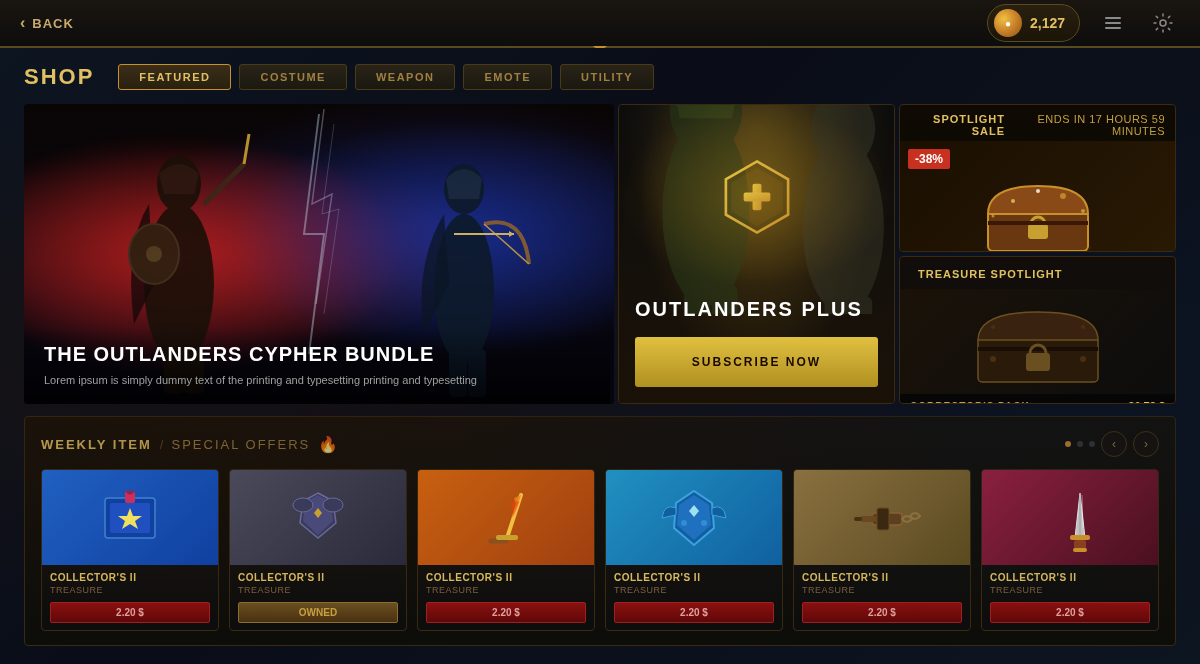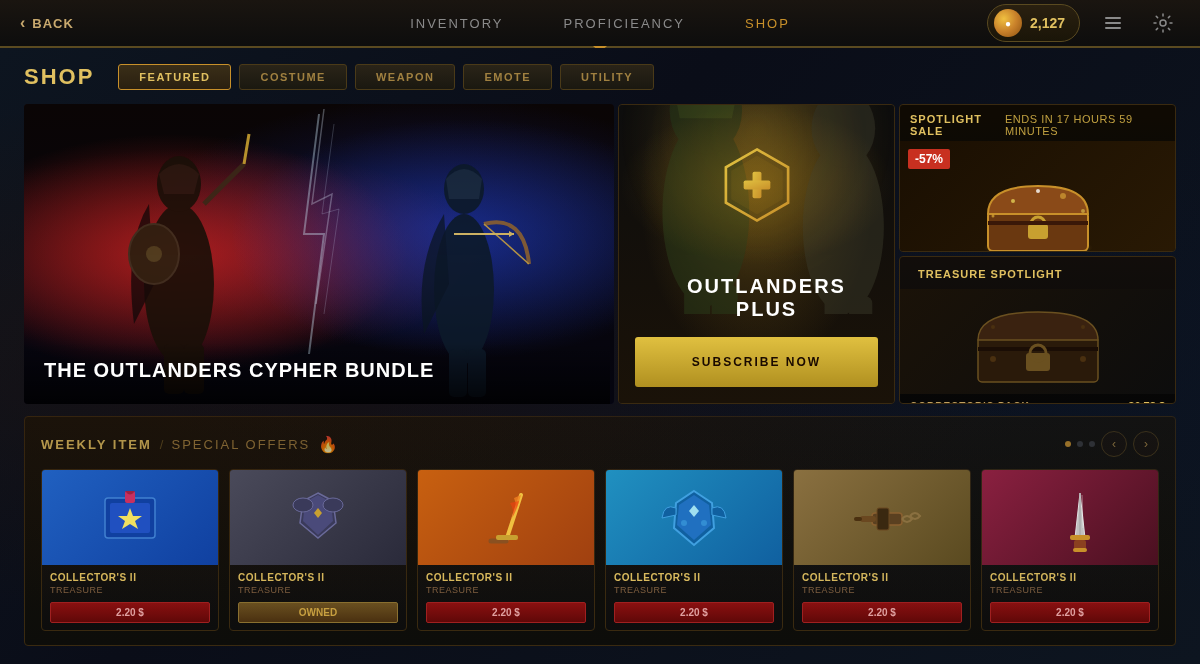--- a/index.html
+++ b/index.html
@@ -219,20 +219,21 @@
       overflow: hidden;
       background: linear-gradient(180deg, #1a1205 0%, #0d0d0d 100%);
       border: 1px solid #3a2a10;
     }
     .spotlight-header {
       display: flex;
       align-items: center;
       justify-content: space-between;
       padding: 8px 10px 4px;
       background: rgba(0,0,0,0.4);
+      text-align: right;
     }
     .spotlight-label {
       color: #e0c060;
       font-size: 11px;
       font-weight: bold;
       letter-spacing: 1px;
       text-transform: uppercase;
     }
     .timer-text {
       color: #c0a040;
@@ -344,22 +345,21 @@
       position: relative;
       z-index: 2;
     }
     .plus-glow {
       position: absolute;
       inset: 0;
       background: radial-gradient(ellipse at 50% 50%, rgba(200,150,30,0.25) 0%, transparent 70%);
     }
     .plus-text {
       padding: 10px 16px;
-      text-align: center;
-      margin-left: 20px;
+      text-align: left;
     }
     .plus-title {
       font-size: 20px;
       font-weight: bold;
       color: #fff;
       letter-spacing: 2px;
       text-transform: uppercase;
       margin-bottom: 6px;
     }
     .plus-subtitle {
@@ -518,25 +518,20 @@
     
     .chest-svg { overflow: visible; }
   </style>
 </head>
 <body>
 
 <div class="top-nav">
   <div class="back-btn">
     <span class="arrow">‹</span>
     <span>BACK</span>
-  </div>
-  <div class="nav-links">
-    <span class="nav-link">INVENTORY</span>
-    <span class="nav-link">PROFICIEANCY</span>
-    <span class="nav-link active">SHOP</span>
   </div>
   <div class="nav-right">
     <div class="currency-badge">
       <div class="coin-icon">●</div>
       <span class="currency-amount">2,127</span>
     </div>
     <div class="icon-btn">
       <svg width="20" height="20" viewBox="0 0 20 20" fill="none">
         <rect x="2" y="4" width="16" height="2" rx="1" fill="#8a8a8a"></rect>
         <rect x="2" y="9" width="16" height="2" rx="1" fill="#8a8a8a"></rect>
@@ -620,30 +615,31 @@
           <path d="M130 100 L125 97 L125 103 Z" fill="#e0c060"></path>
 
           <path d="M60 80 Q30 130 40 200 Q55 170 65 150 Z" fill="#0a1520" opacity="0.8"></path>
 
           <rect x="65" y="215" width="18" height="48" rx="5" fill="#0d1a2a"></rect>
           <rect x="84" y="215" width="18" height="48" rx="5" fill="#0d1a2a"></rect>
         </g>
       </svg>
       <div class="banner-text">
         <div class="banner-title">THE OUTLANDERS CYPHER BUNDLE</div>
+        <div class="banner-desc">Lorem ipsum is simply dummy text of the printing and typesetting printing and typesetting</div>
       </div>
     </div>
 
     <div class="spotlight-card">
       <div class="spotlight-header">
         <span class="spotlight-label">SPOTLIGHT SALE</span>
         <span class="timer-text">ENDS IN 17 HOURS 59 MINUTES</span>
       </div>
       <div class="spotlight-img-area">
-        <div class="discount-badge">-57%</div>
+        <div class="discount-badge">-38%</div>
 
         <svg width="130" height="95" viewBox="0 0 130 95" class="chest-svg">
           <defs>
             <radialGradient id="chestGlow" cx="50%" cy="60%" r="50%">
               <stop offset="0%" stop-color="#f0c040" stop-opacity="0.6"></stop>
               <stop offset="100%" stop-color="#f0c040" stop-opacity="0"></stop>
             </radialGradient>
           </defs>
           <ellipse cx="65" cy="80" rx="55" ry="12" fill="url(#chestGlow)"></ellipse>
 

